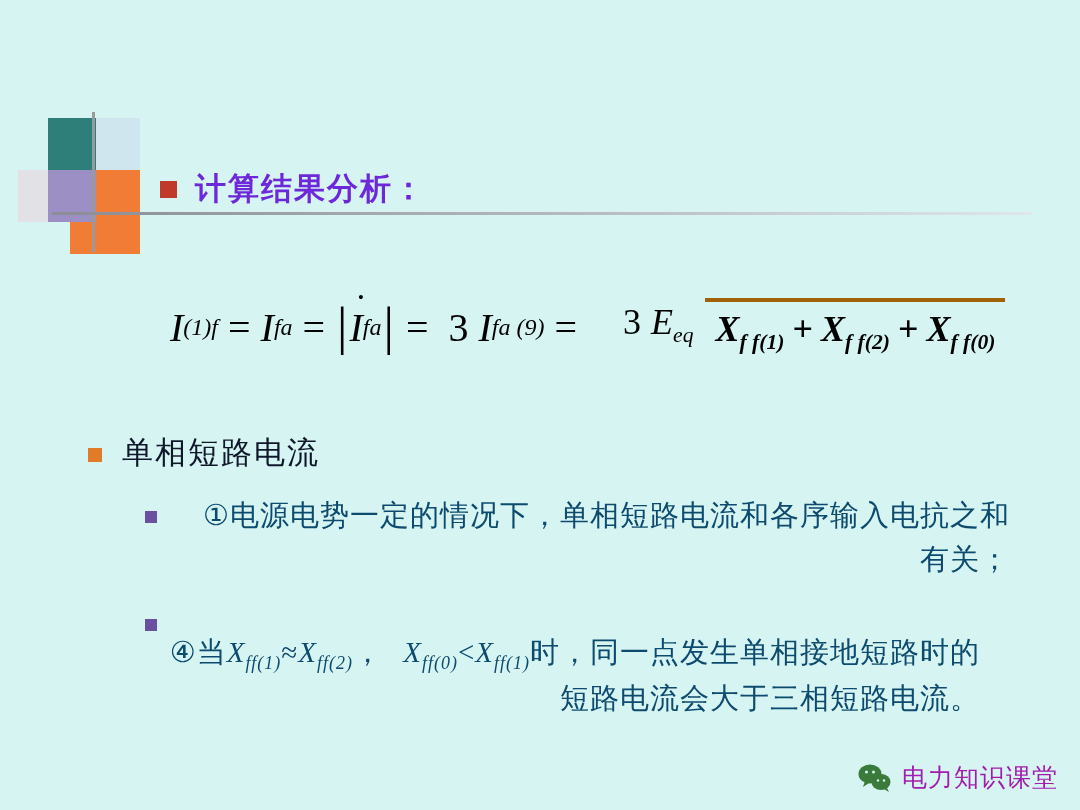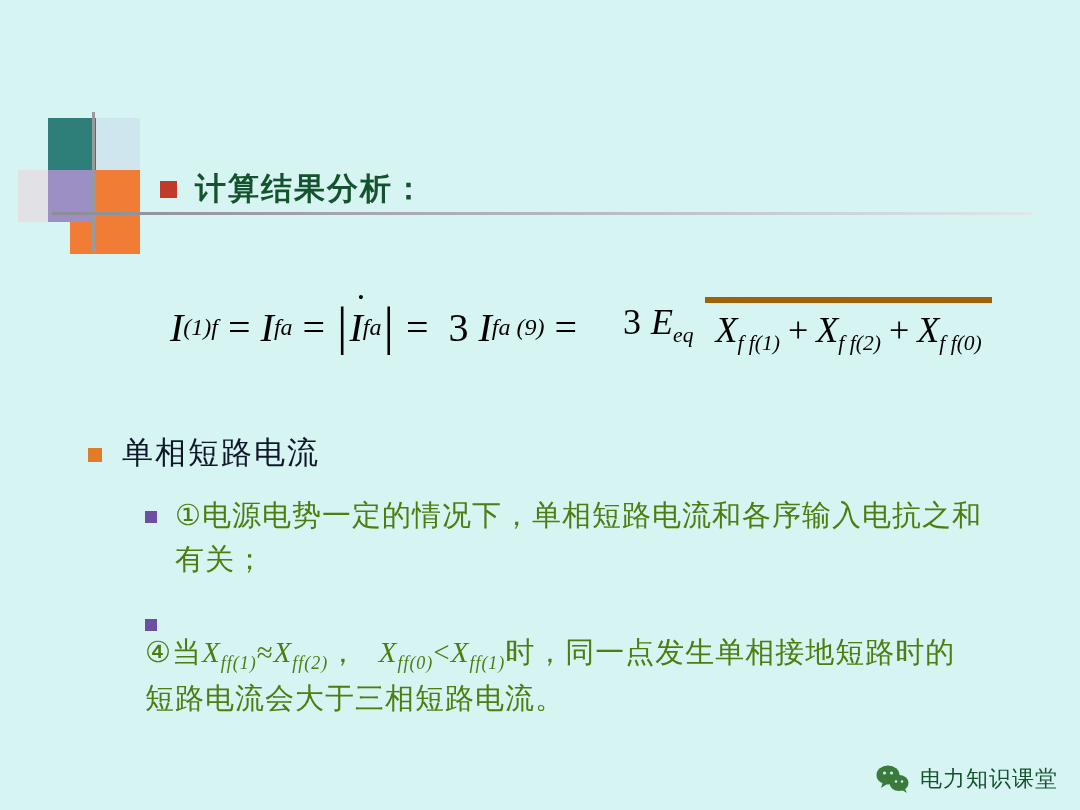--- a/index.html
+++ b/index.html
@@ -76,21 +76,21 @@
     display: flex;
     align-items: center;
   }
   .title-bullet {
     width: 17px;
     height: 17px;
     background: #c0392b;
     margin-right: 18px;
   }
   .title-text {
-    color: #14532d;
+    color: #6d28d9;
     font-size: 31px;
     font-weight: bold;
     font-family: "DejaVu Sans", sans-serif;
     letter-spacing: 2px;
     white-space: nowrap;
   }
   .title-rule {
     position: absolute;
     left: 52px;
     top: 212px;
@@ -154,23 +154,24 @@
     display: inline-flex;
     flex-direction: row;
     align-items: center;
     margin-left: 14px;
     font-size: 36px;
   }
   .frac .num {
     padding: 0 12px 4px 12px;
   }
   .frac .den {
-    border-top: 6px solid #a16207;
+    border-top: 4px solid #a16207;
     padding: 6px 10px 0 10px;
     white-space: nowrap;
+    font-weight: bold;
   }
   .plus {
     font-style: normal;
     margin: 0 8px;
   }
 
   
   .level1 {
     position: absolute;
     left: 88px;
@@ -204,25 +205,26 @@
   .bullet-purple {
     width: 12px;
     height: 12px;
     background: #6b4fa0;
     margin-top: 17px;
     margin-right: 18px;
     flex: none;
   }
   .l2-text {
     font-size: 29px;
-    color: #4d7c0f;
+    color: #0c4a6e;
     font-family: "DejaVu Sans", sans-serif;
     line-height: 1.5;
     width: 835px;
     letter-spacing: 1px;
+    text-align: right;
   }
   .l2-text .mi {
     font-family: "Liberation Serif", serif;
     font-style: italic;
   }
   .l2-text .misub {
     font-family: "Liberation Serif", serif;
     font-style: italic;
     font-size: 0.62em;
     vertical-align: sub;
@@ -240,22 +242,22 @@
     display: flex;
     align-items: center;
   }
   .wechat-icon {
     width: 34px;
     height: 30px;
     margin-right: 10px;
     position: relative;
   }
   .wm-text {
-    color: #14532d;
-    font-size: 22px;
+    color: #a21caf;
+    font-size: 25px;
     font-family: "DejaVu Sans", sans-serif;
     letter-spacing: 1px;
   }
 </style>
 </head>
 <body>
 
 <div class="slide">
 
   <div class="deco">

